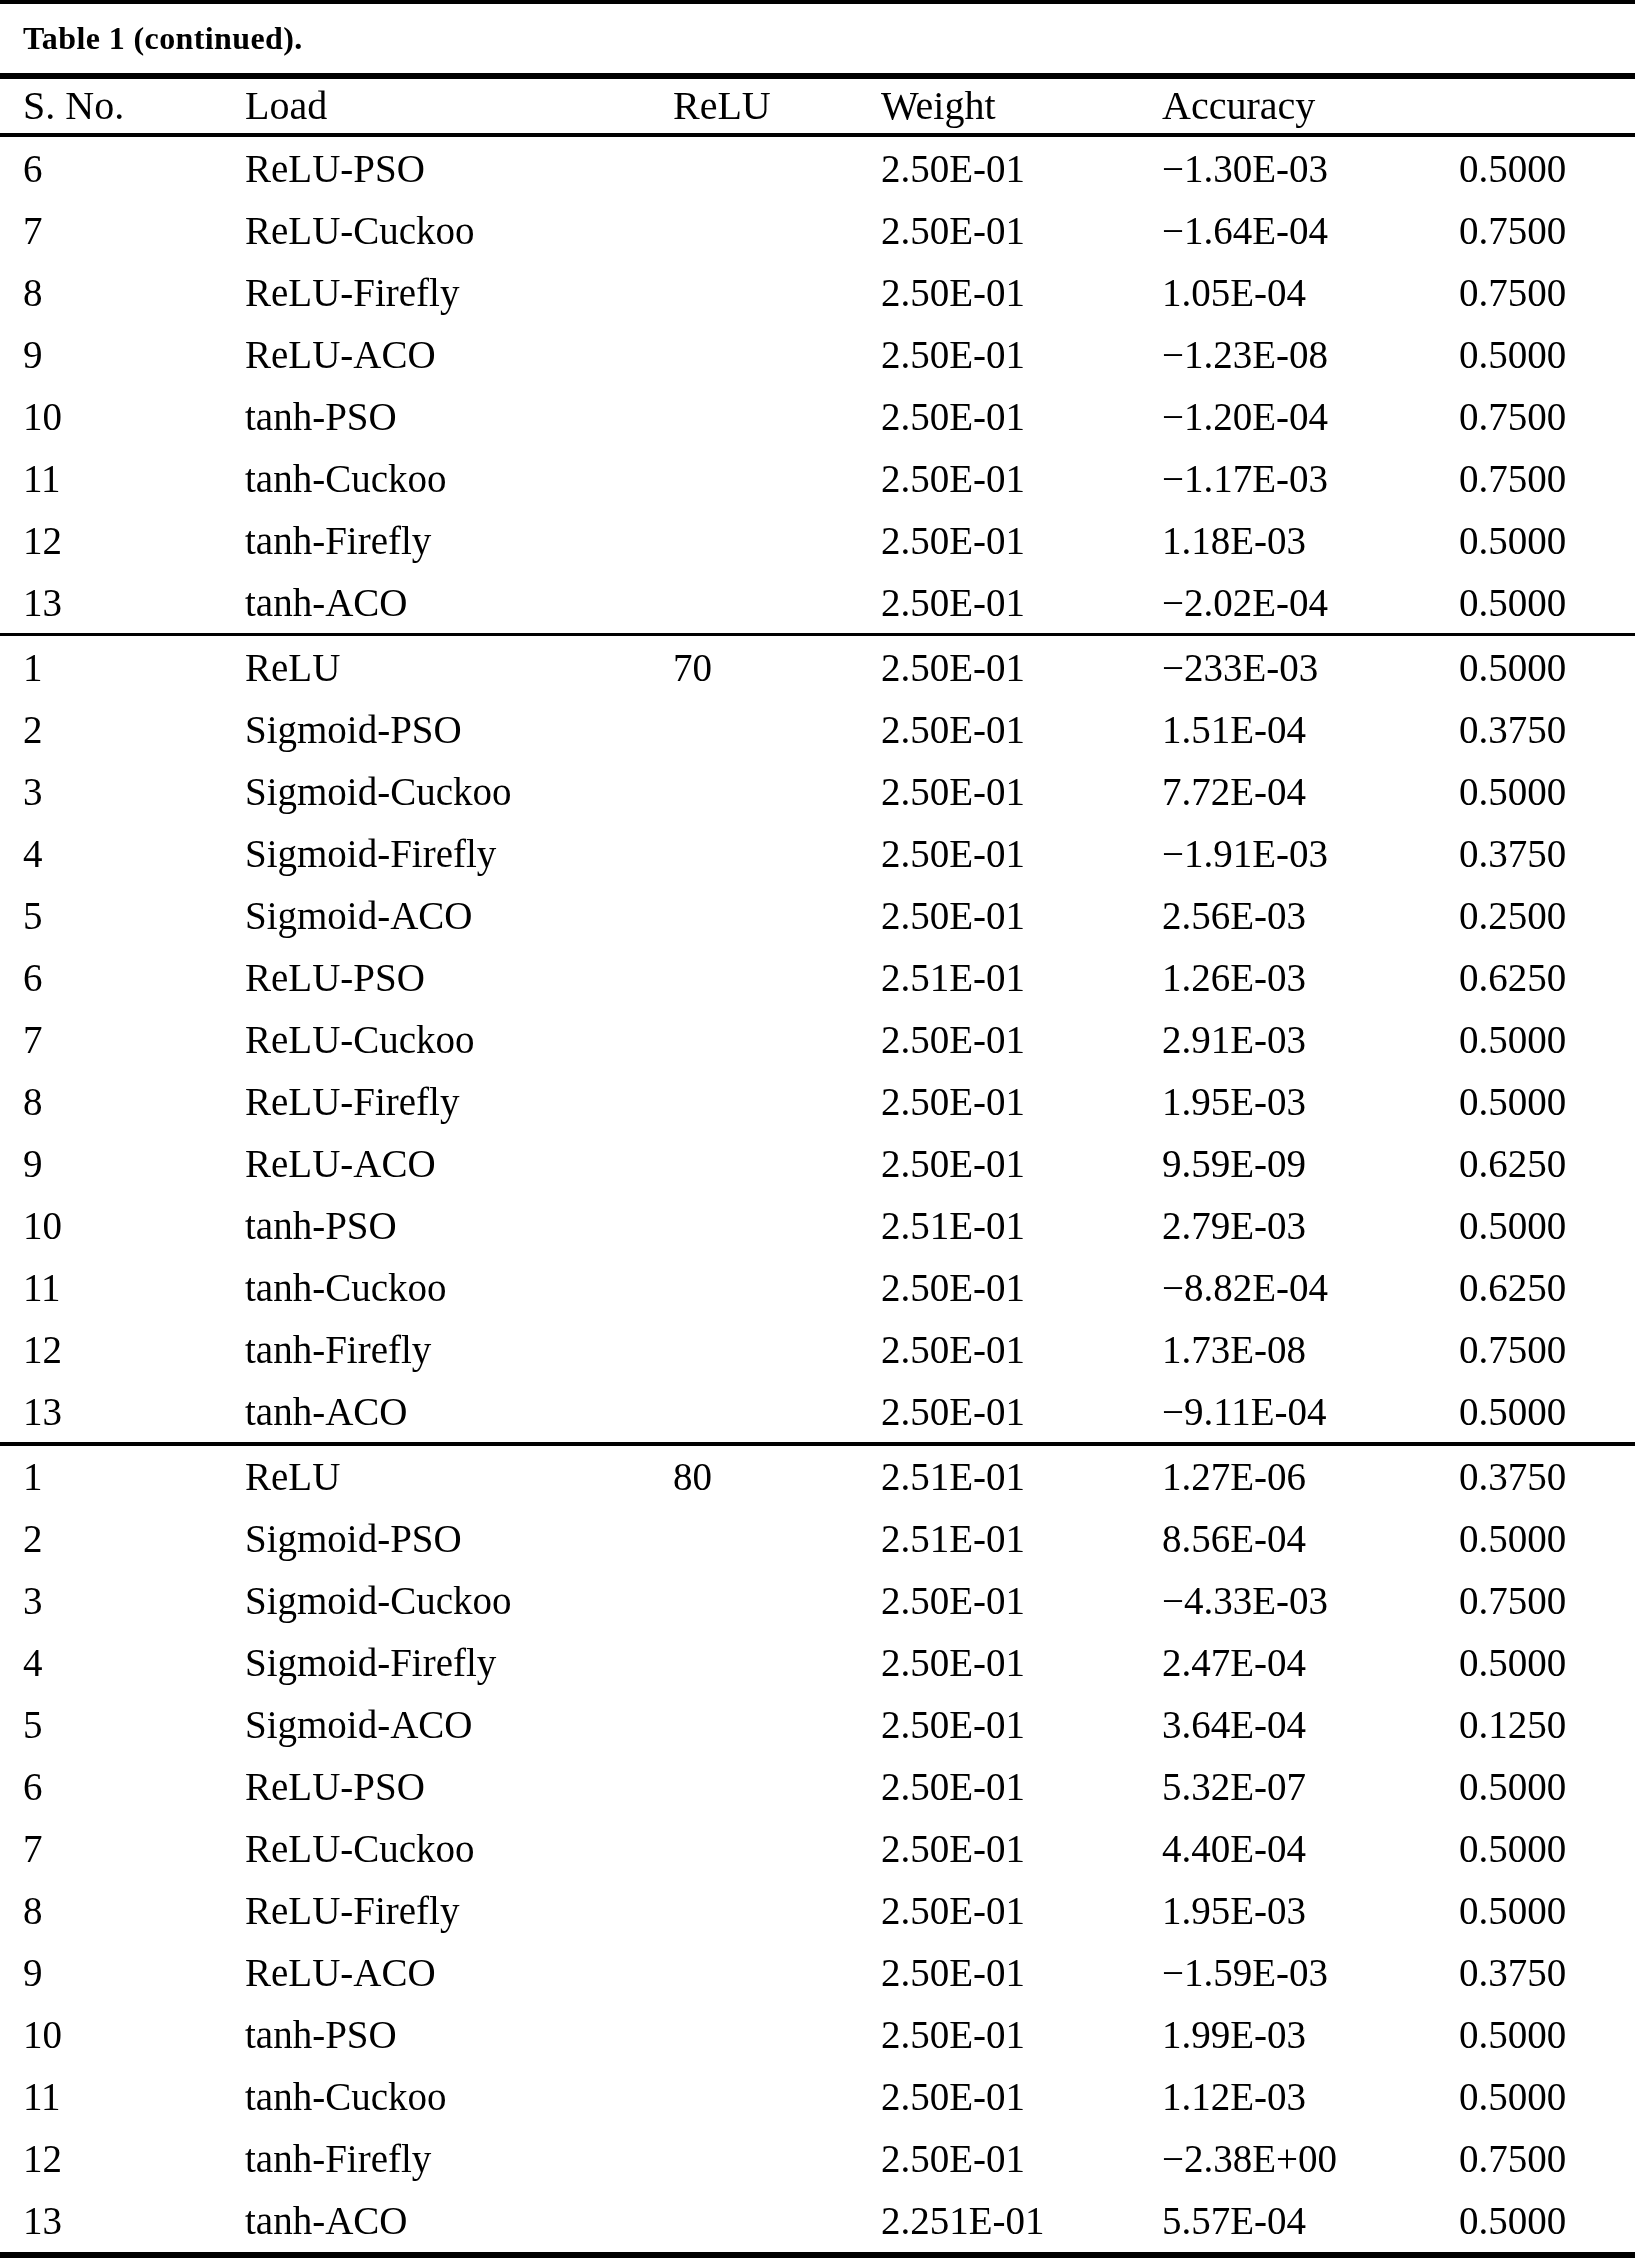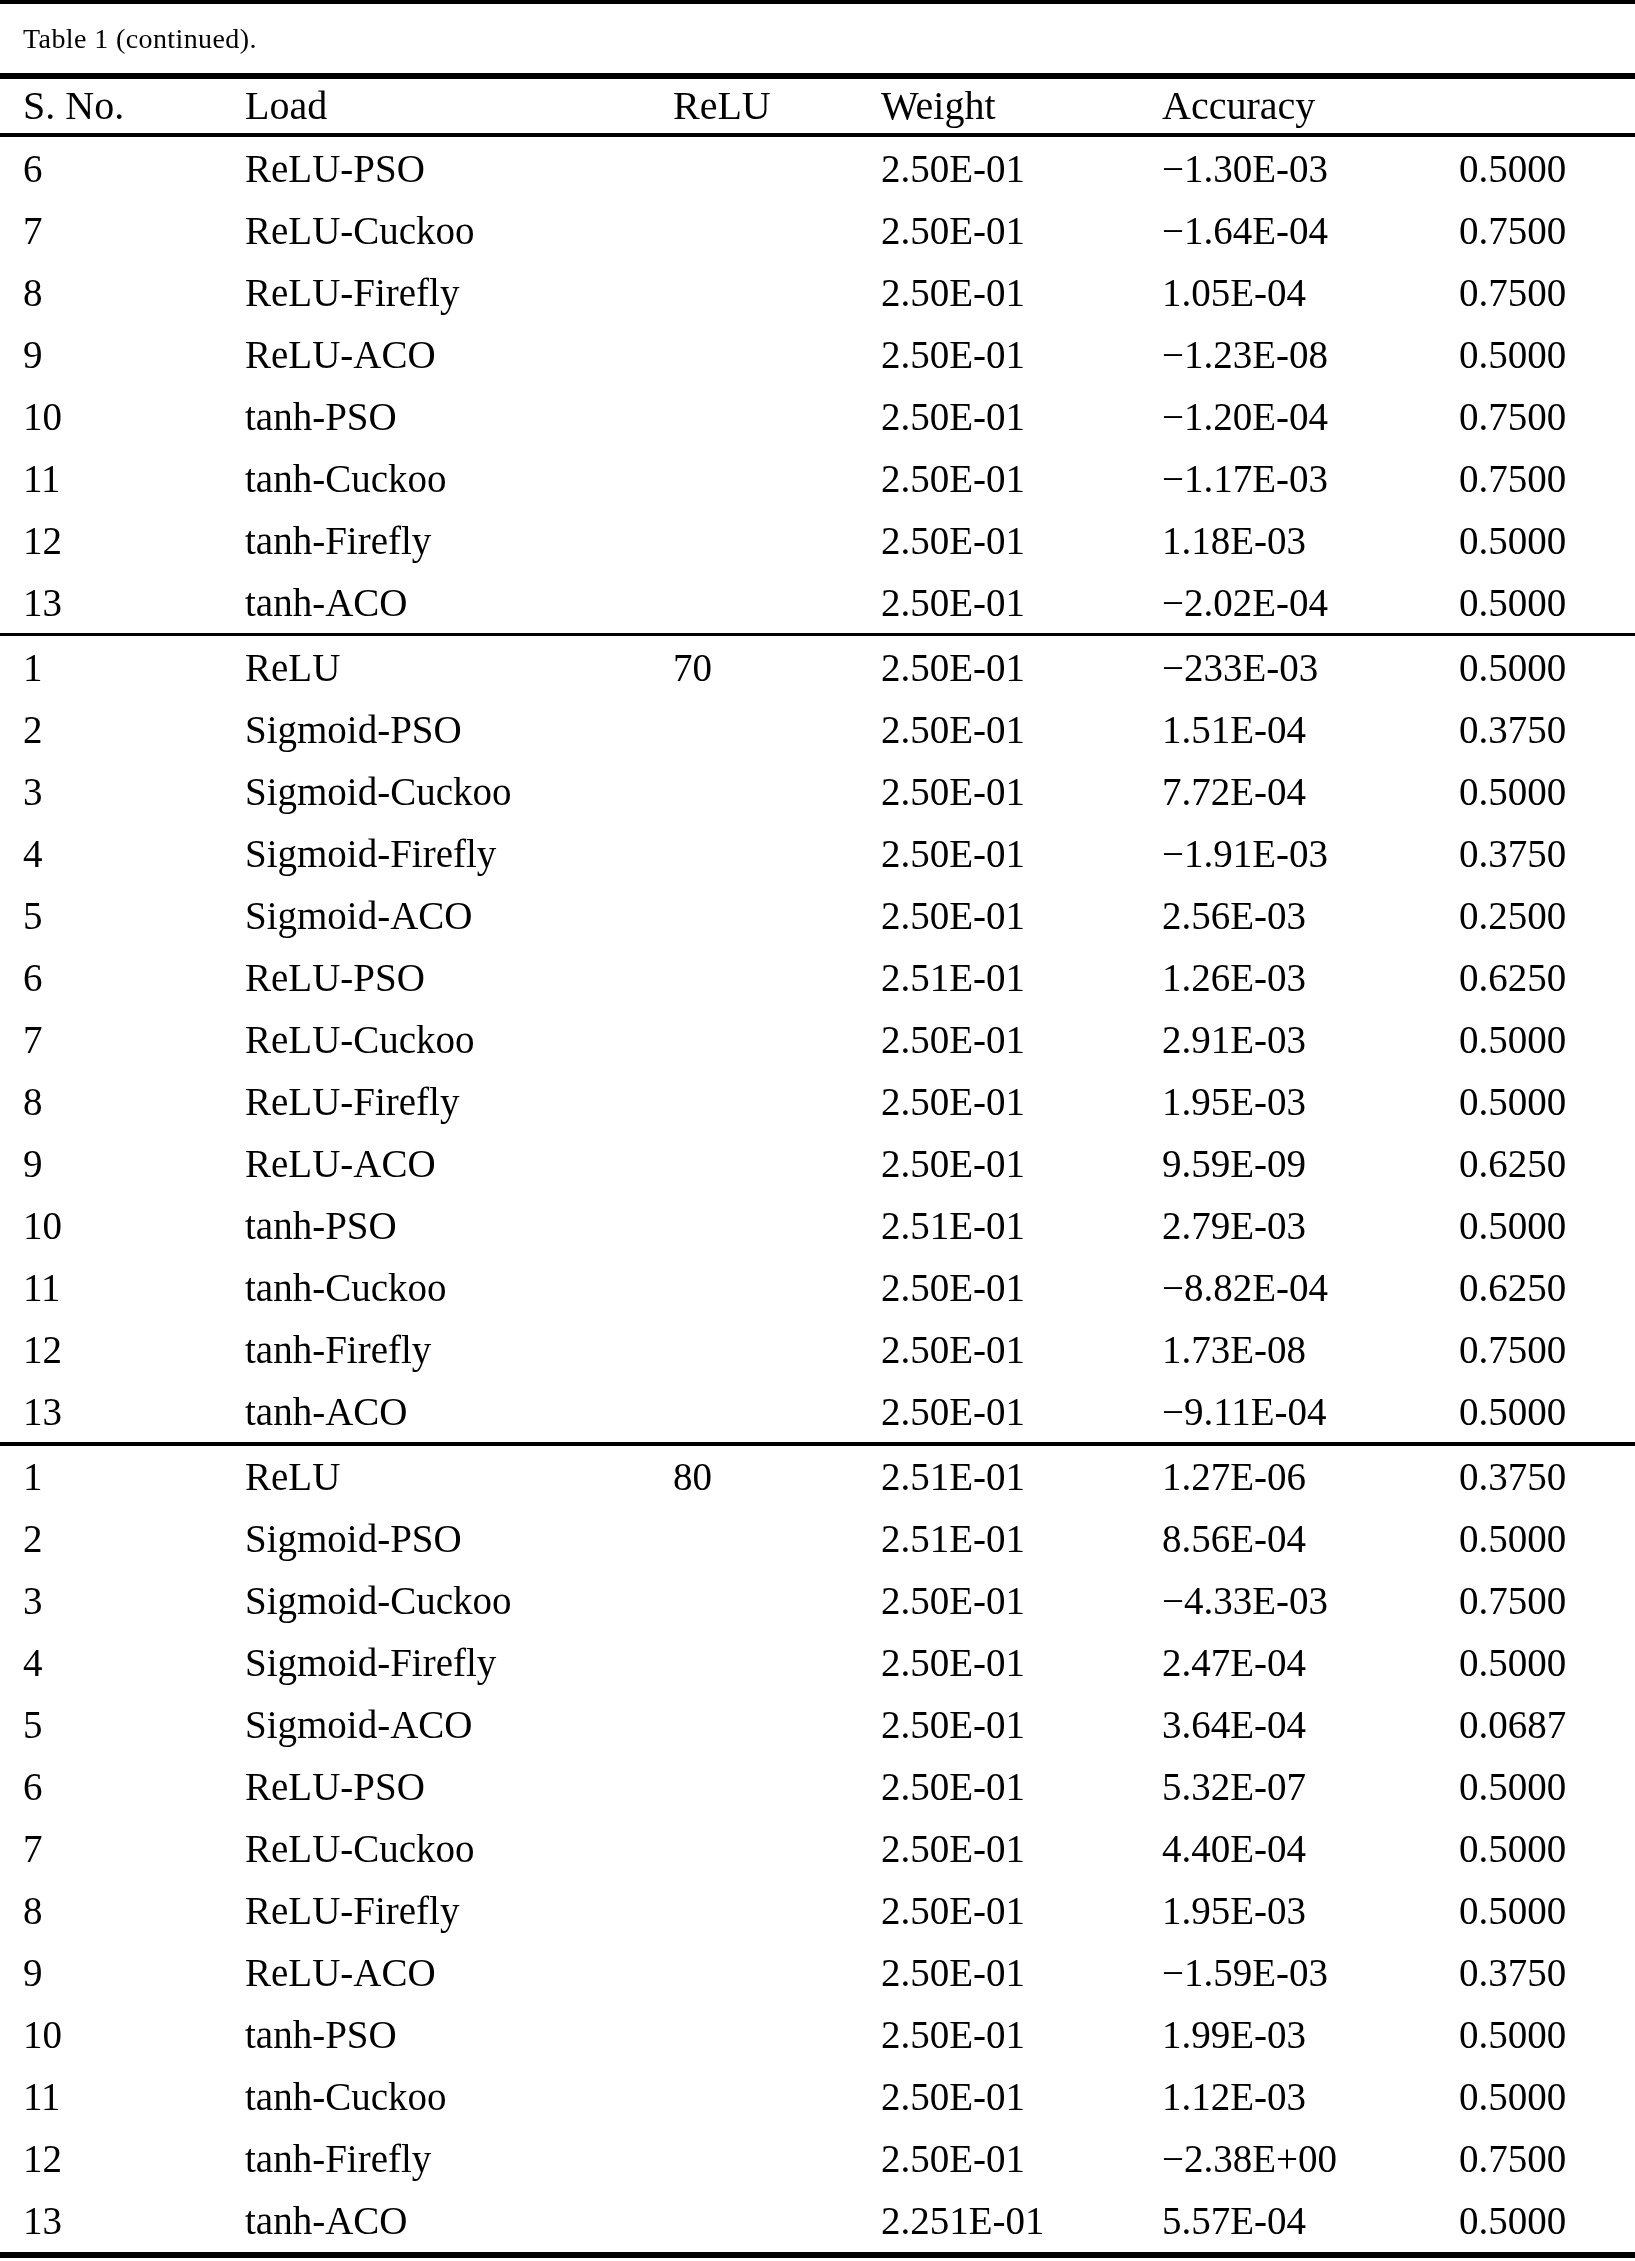--- a/index.html
+++ b/index.html
@@ -25,22 +25,22 @@
   .rule-block  { height: 3.3px; }
   .rule-bottom { height: 6.7px; }
 
   .title-band {
     height: 69px;
     display: flex;
     align-items: center;
     padding-left: 23px;
   }
   .table-title {
-    font-size: 28px;
-    font-weight: normal;
+    font-size: 32px;
+    font-weight: bold;
     letter-spacing: 0.4px;
   }
 
   .grid-row {
     display: grid;
     grid-template-columns: 222px 428px 208px 281px 297px 1fr;
     align-items: center;
     padding-left: 23px;
     box-sizing: border-box;
   }
@@ -280,21 +280,21 @@
       <div class="cell">2.50E-01</div>
       <div class="cell">2.47E-04</div>
       <div class="cell">0.5000</div>
     </div>
     <div class="grid-row body-row">
       <div class="cell">5</div>
       <div class="cell">Sigmoid-ACO</div>
       <div class="cell"></div>
       <div class="cell">2.50E-01</div>
       <div class="cell">3.64E-04</div>
-      <div class="cell">0.0687</div>
+      <div class="cell">0.1250</div>
     </div>
     <div class="grid-row body-row">
       <div class="cell">6</div>
       <div class="cell">ReLU-PSO</div>
       <div class="cell"></div>
       <div class="cell">2.50E-01</div>
       <div class="cell">5.32E-07</div>
       <div class="cell">0.5000</div>
     </div>
     <div class="grid-row body-row">

